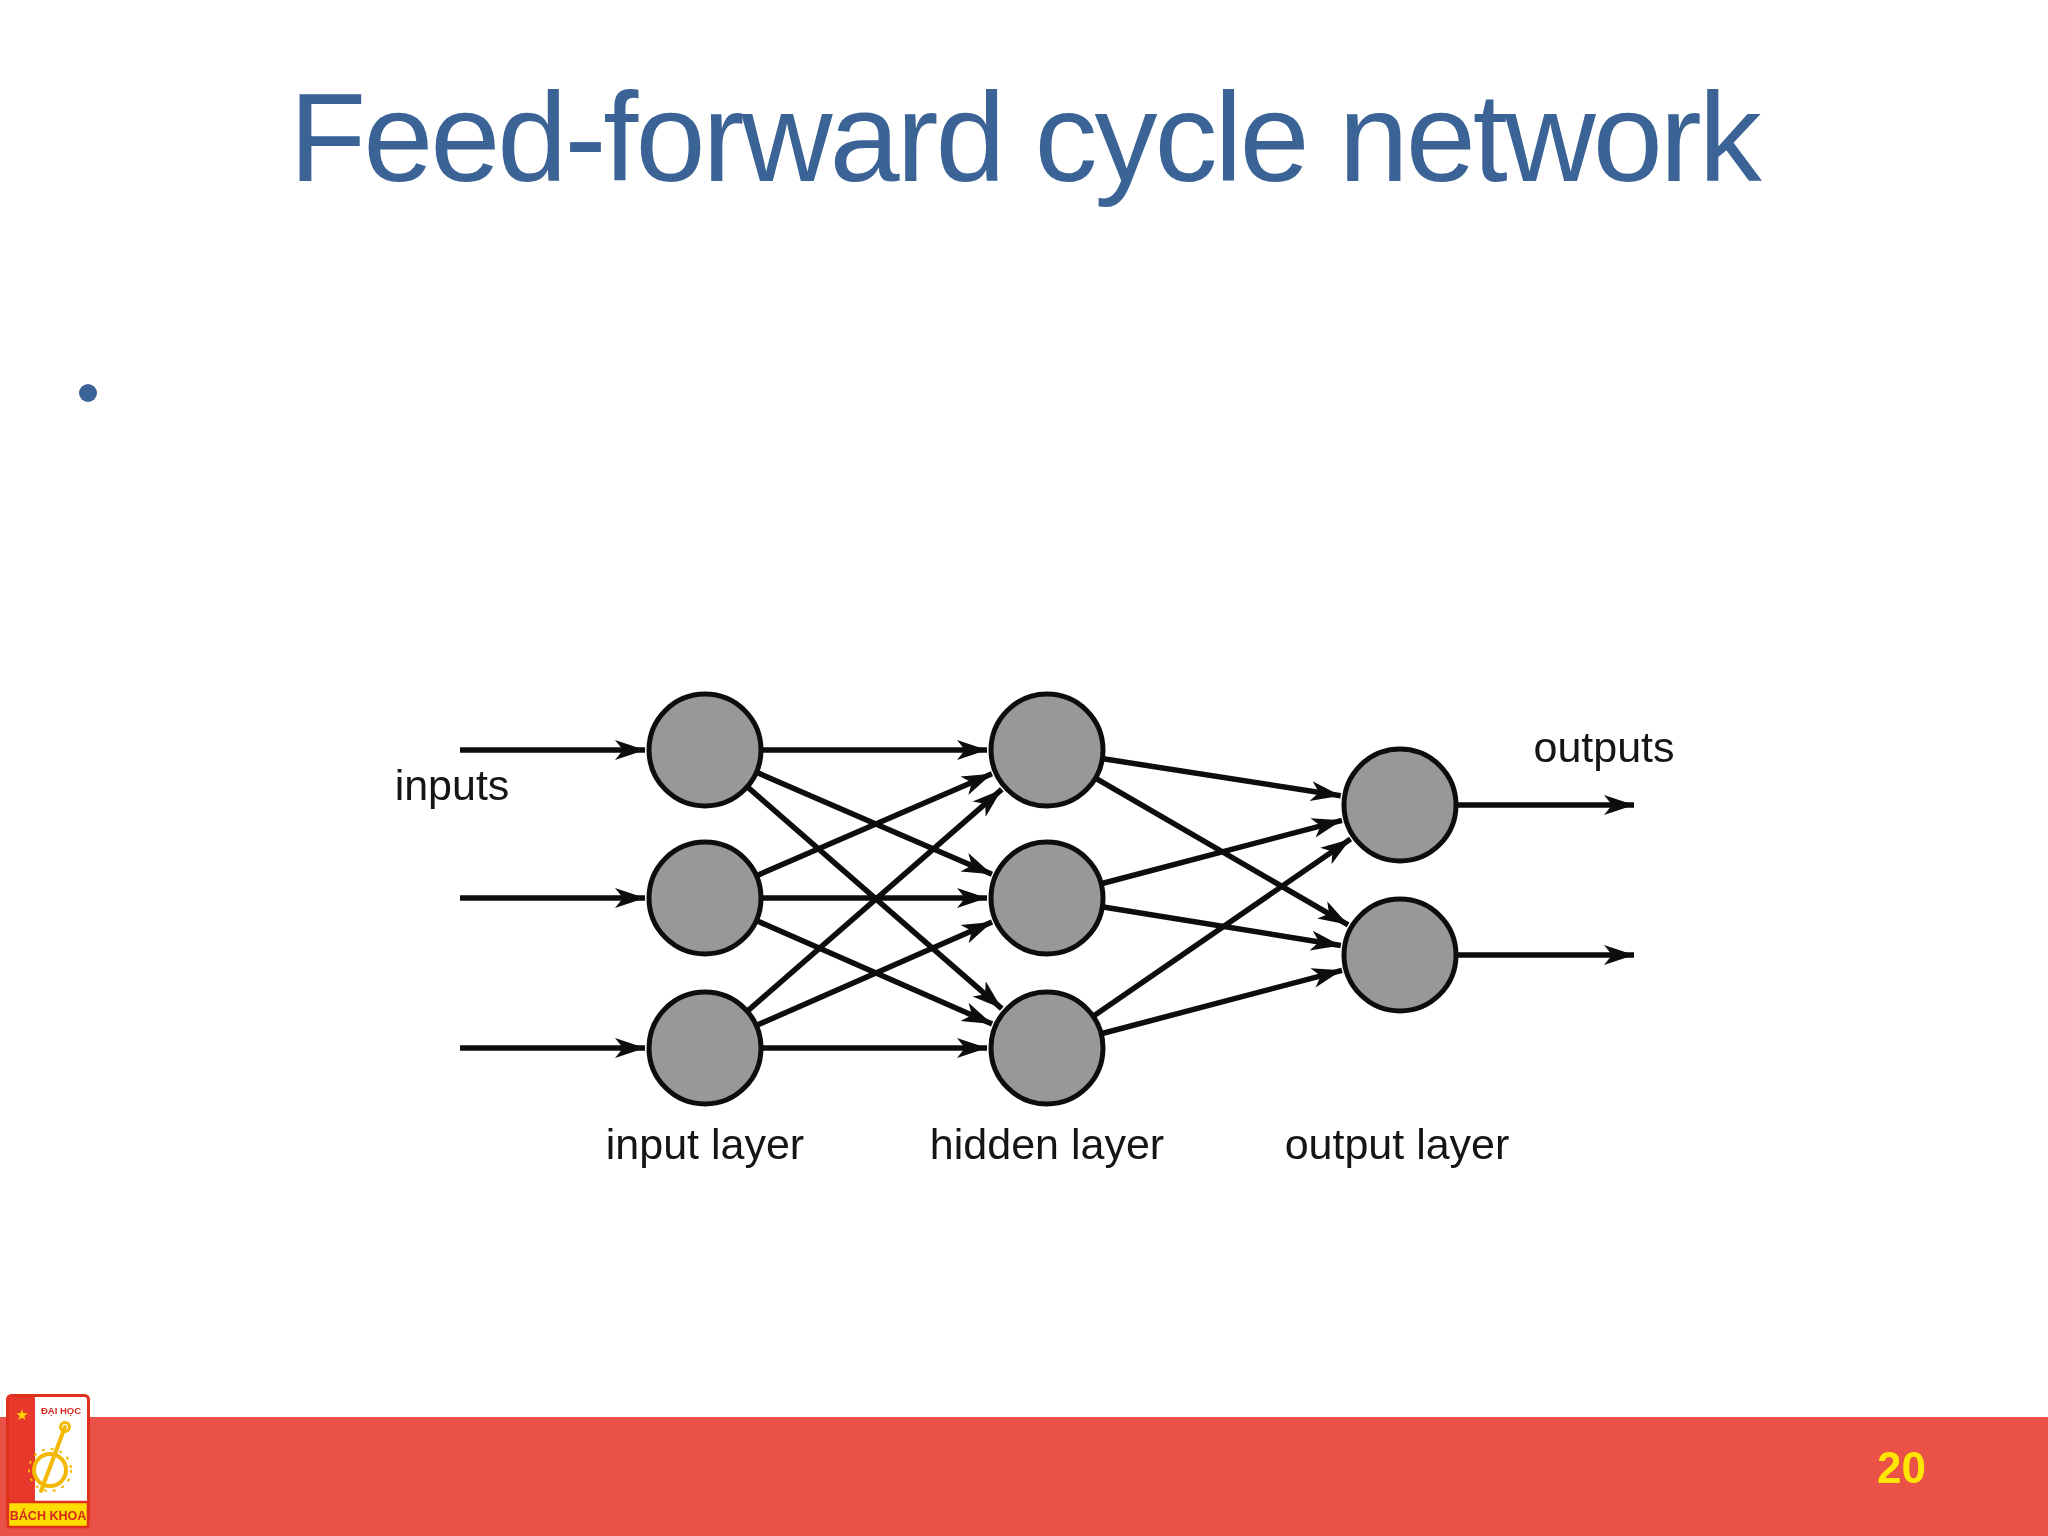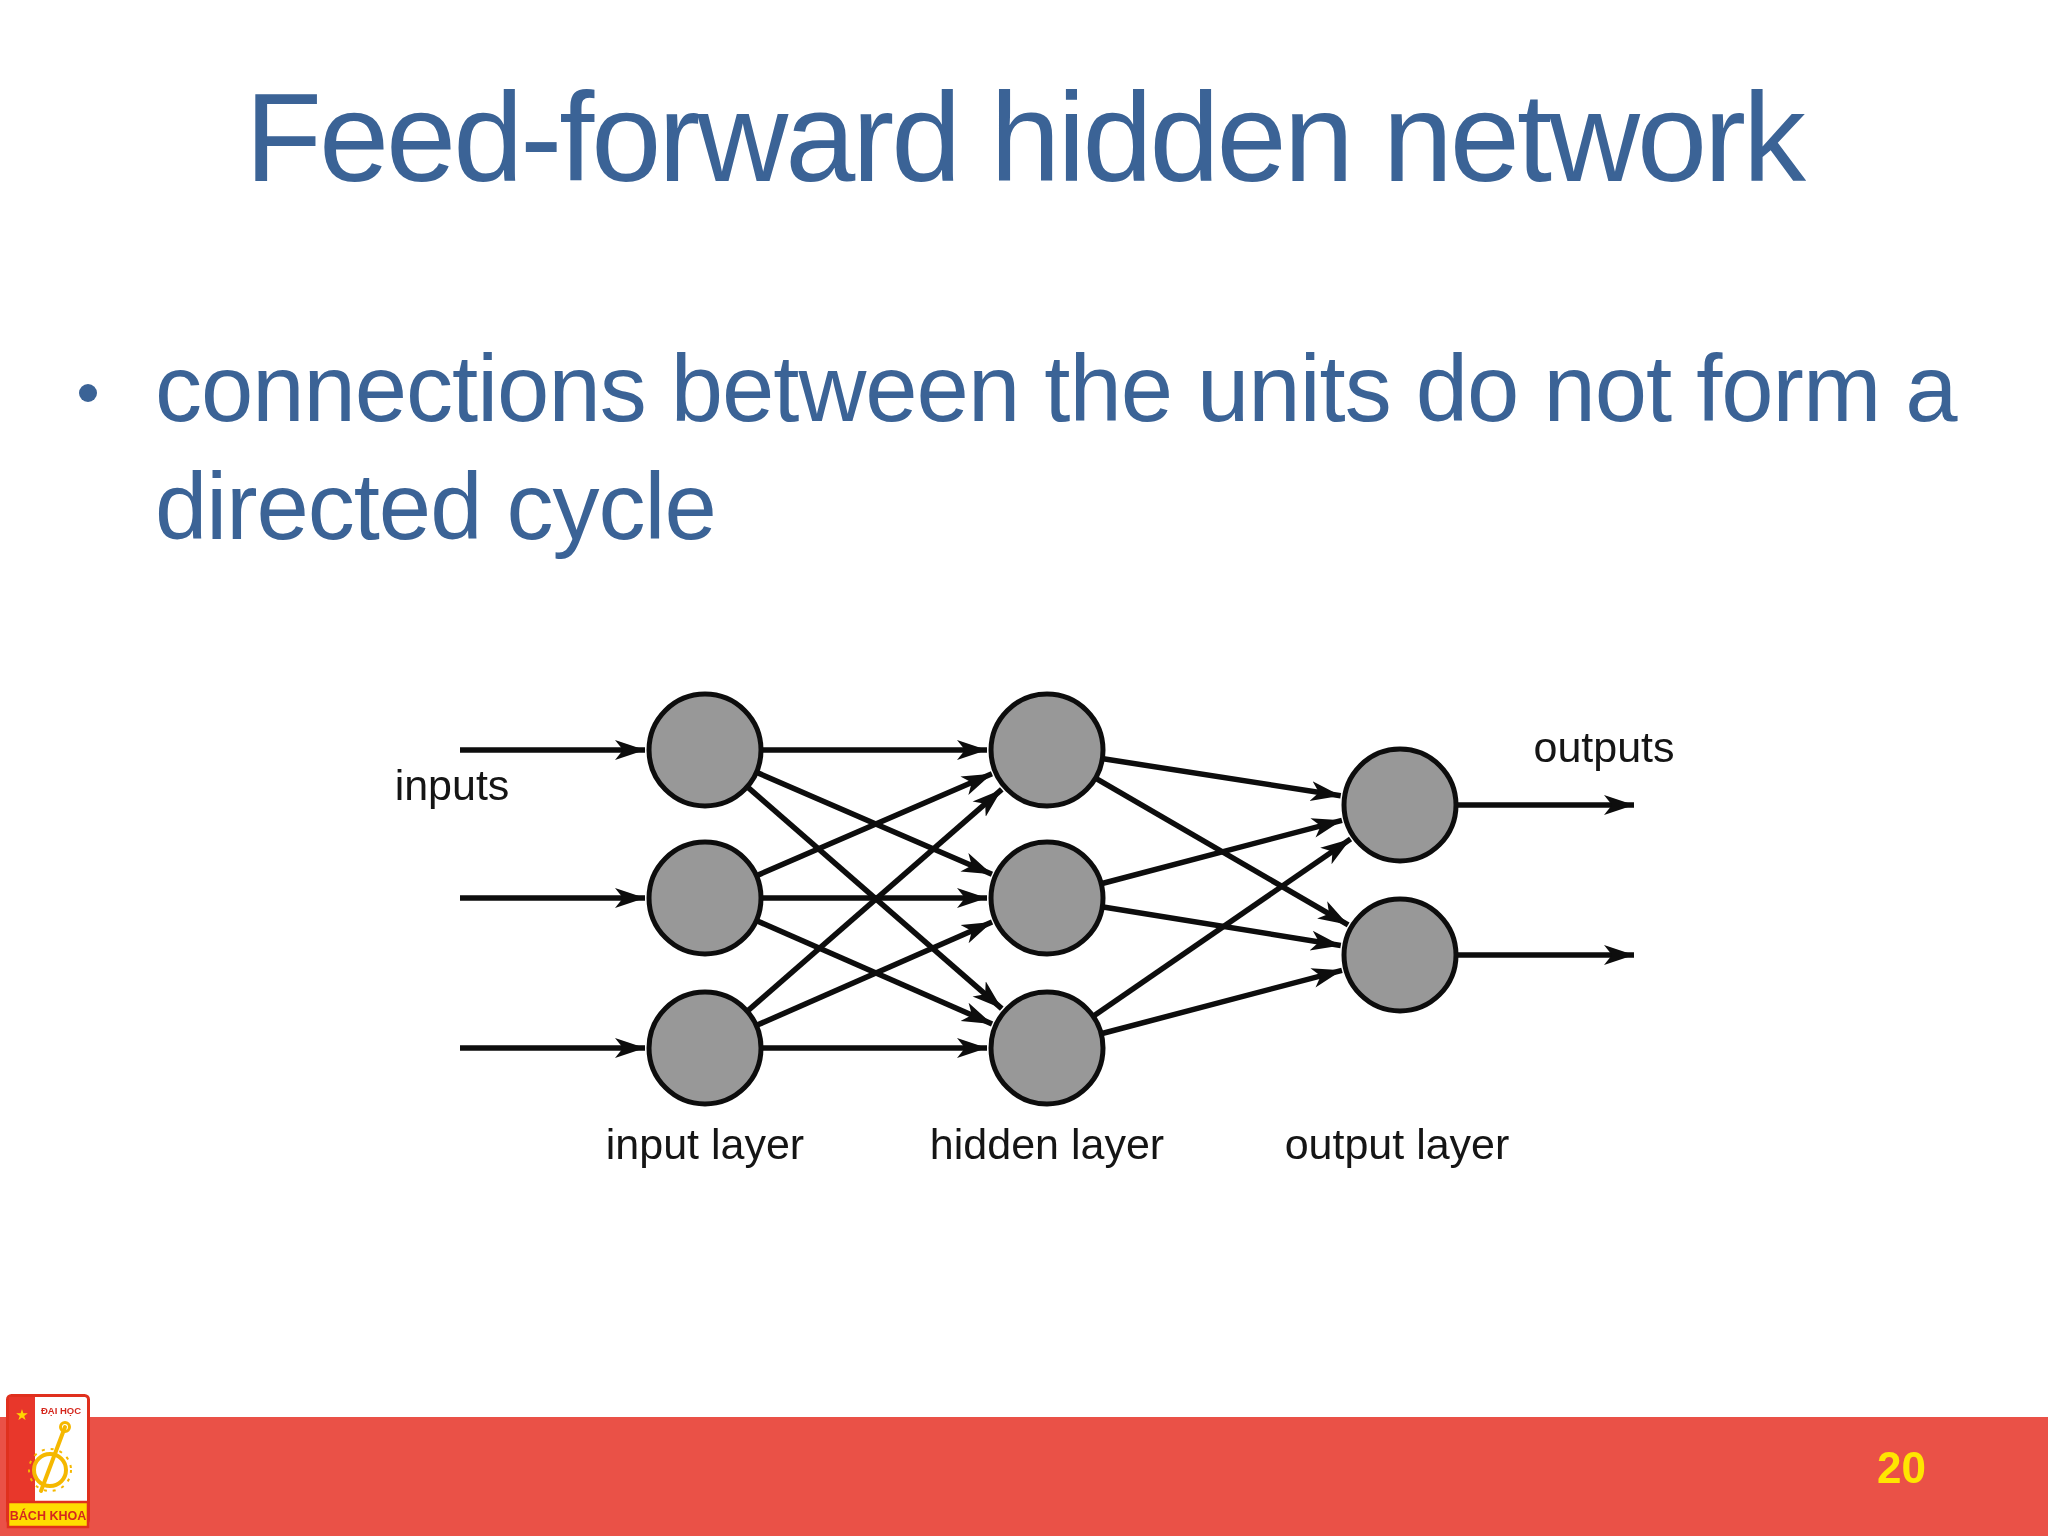--- a/index.html
+++ b/index.html
@@ -58,27 +58,23 @@
     position:absolute;
     left:6px;top:1394px;
     width:84px;height:138px;
   }
 </style>
 </head>
 <body>
 
 <div class="slide">
 
-  <div class="title">Feed-forward hidden network</div>
+  <div class="title">Feed-forward cycle network</div>
 
   <div class="bullet-dot"></div>
-  <div class="bullet-text">
-    <div>connections between the units do not form a</div>
-    <div>directed cycle</div>
-  </div>
 
   <svg class="nn-svg" id="nn-svg" viewBox="0 0 2048 1536" xmlns="http://www.w3.org/2000/svg">
       <defs>
         <marker id="ah" markerUnits="userSpaceOnUse" markerWidth="34" markerHeight="24" refX="30" refY="11" orient="auto">
           <path d="M0,1 L30,11 L0,21 L8,11 Z" fill="#0D0D0D"></path>
         </marker>
       </defs>
       <line x1="460" y1="750" x2="645" y2="750" stroke="#0D0D0D" stroke-width="5.5" marker-end="url(#ah)"></line>
       <line x1="460" y1="898" x2="645" y2="898" stroke="#0D0D0D" stroke-width="5.5" marker-end="url(#ah)"></line>
       <line x1="460" y1="1048" x2="645" y2="1048" stroke="#0D0D0D" stroke-width="5.5" marker-end="url(#ah)"></line>

